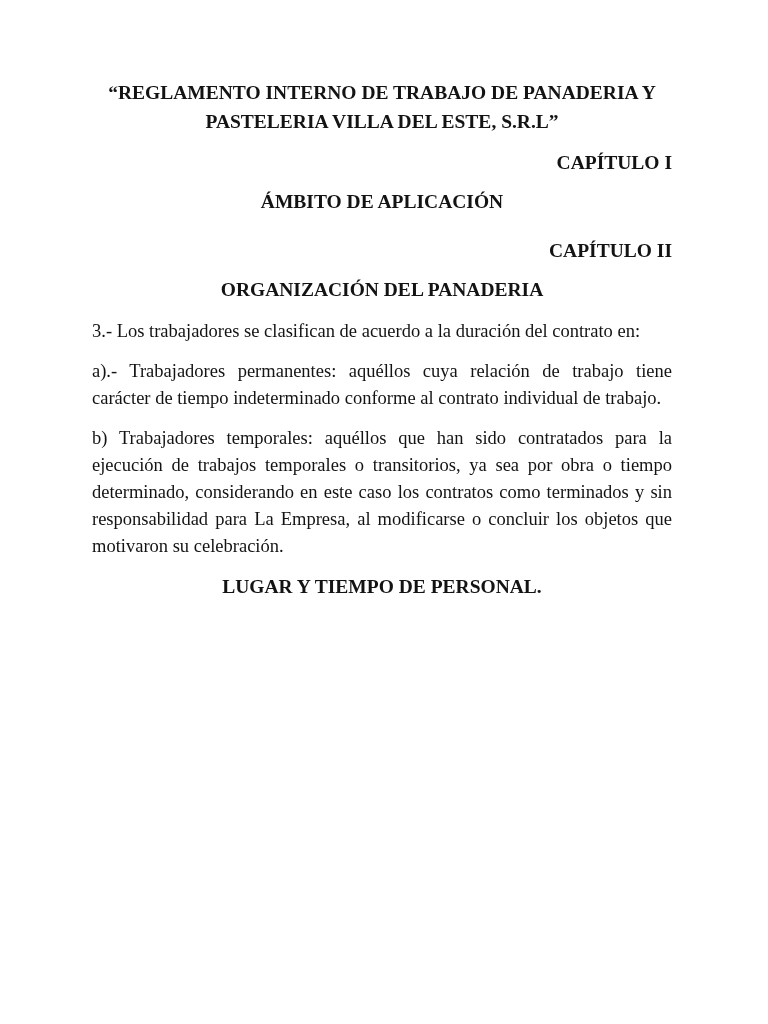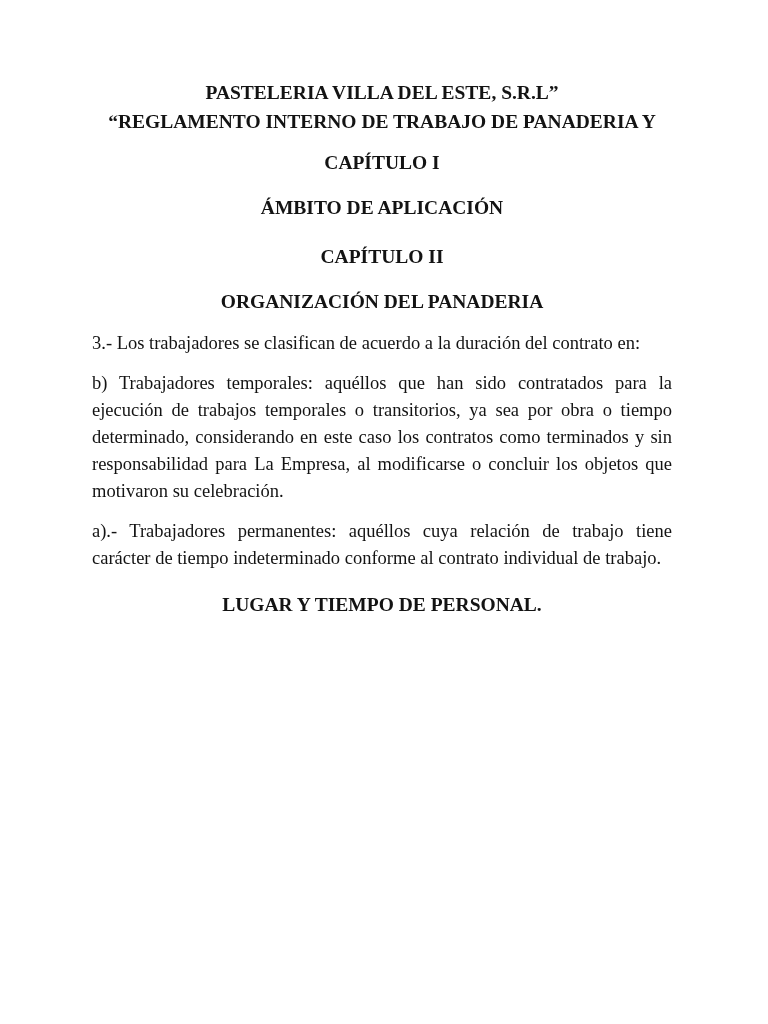--- a/index.html
+++ b/index.html
@@ -22,57 +22,57 @@
     font-weight: bold;
     font-size: 19.5px;
     line-height: 29px;
     text-align: center;
     margin: 0 0 10px 0;
   }
   .heading {
     font-weight: bold;
     font-size: 19.5px;
     line-height: 25px;
-    text-align: center;
+    text-align: right;
     margin: 14px 0 14px 0;
   }
   .subheading {
     font-weight: bold;
     font-size: 19.5px;
     line-height: 25px;
     text-align: center;
-    margin: 20px 0 16px 0;
+    margin: 14px 0 16px 0;
   }
   .para {
     font-size: 18.5px;
     line-height: 27px;
     text-align: justify;
     margin: 0 0 13px 0;
   }
   .gap-before {
     margin-top: 24px;
   }
 </style>
 </head>
 <body>
 
 <div class="page">
 
   <div class="doc-title">
+    <div>“REGLAMENTO INTERNO DE TRABAJO DE  PANADERIA Y</div>
     <div>PASTELERIA VILLA DEL ESTE, S.R.L”</div>
-    <div>“REGLAMENTO INTERNO DE TRABAJO DE  PANADERIA Y</div>
   </div>
 
   <div class="heading">CAPÍTULO I</div>
   <div class="subheading">ÁMBITO DE APLICACIÓN</div>
 
 
   <div class="heading gap-before">CAPÍTULO II</div>
   <div class="subheading">ORGANIZACIÓN DEL PANADERIA</div>
 
   <p class="para">3.- Los trabajadores se clasifican de acuerdo a la duración del contrato en:</p>
+  <p class="para">a).- Trabajadores permanentes: aquéllos cuya relación de trabajo tiene carácter de tiempo indeterminado conforme al contrato individual de trabajo.</p>
   <p class="para">b) Trabajadores temporales: aquéllos que han sido contratados para la ejecución de trabajos temporales o transitorios, ya sea por obra  o tiempo determinado, considerando en este caso los contratos como terminados y sin responsabilidad para La Empresa, al modificarse o concluir los objetos que motivaron su celebración.</p>
-  <p class="para">a).- Trabajadores permanentes: aquéllos cuya relación de trabajo tiene carácter de tiempo indeterminado conforme al contrato individual de trabajo.</p>
 
   <div class="subheading">LUGAR Y TIEMPO DE PERSONAL.</div>
 
 
 </div>
 
 </body></html>

